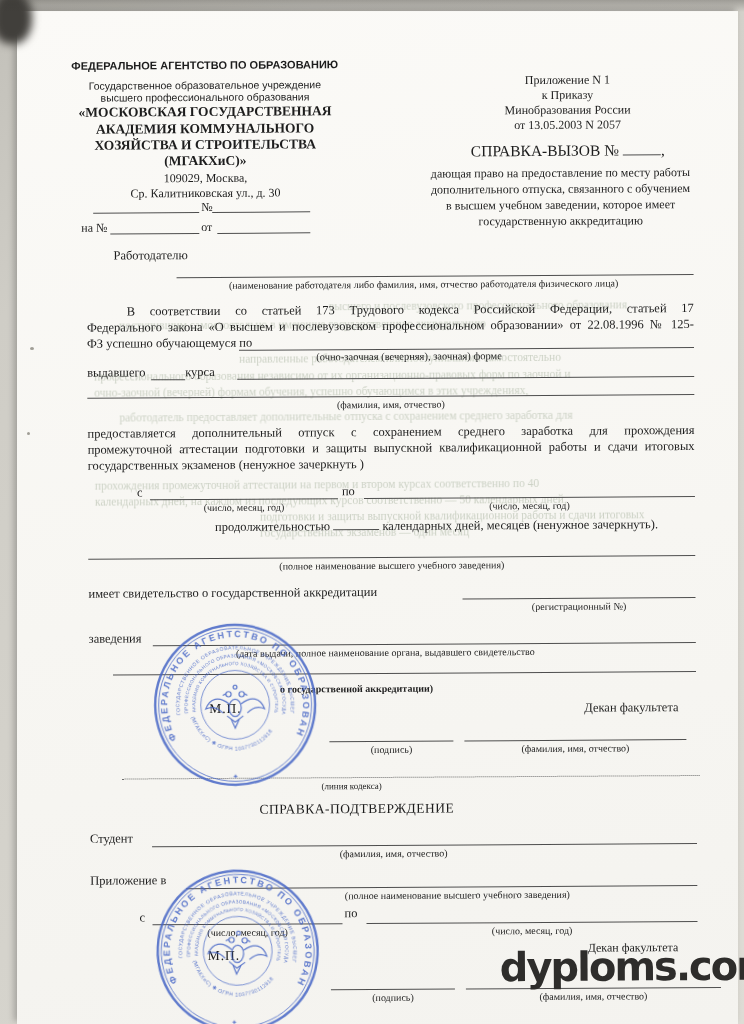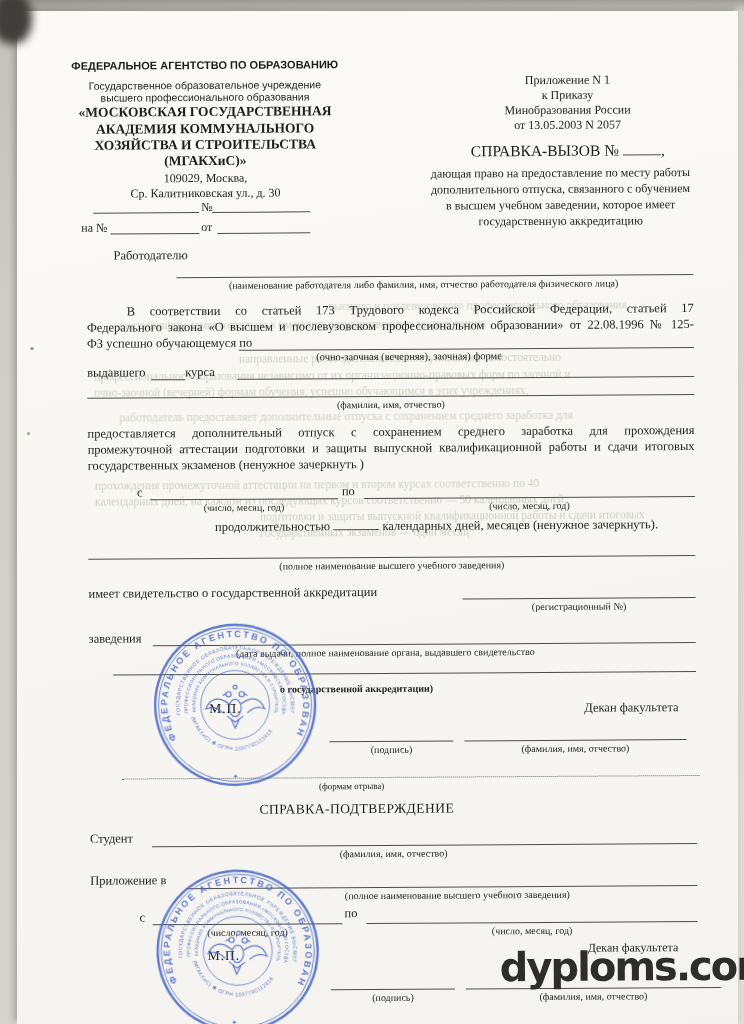--- a/index.html
+++ b/index.html
@@ -132,21 +132,21 @@
     <div class="t cap" style="left:279px;top:683px;font-weight:bold;">о государственной аккредитации)</div>
 
     <div class="t mp" style="left:208px;top:700px;">М.П.</div>
     <div class="t" style="left:583px;top:702px;">Декан факультета</div>
     <div class="ul" style="left:328px;top:740px;width:124px;"></div>
     <div class="t cap c" style="left:328px;top:744px;width:124px;">(подпись)</div>
     <div class="ul" style="left:463px;top:740px;width:222px;"></div>
     <div class="t cap c" style="left:463px;top:744px;width:222px;">(фамилия, имя, отчество)</div>
 
     <div class="dotted" style="left:120px;top:776px;width:578px;"></div>
-    <div class="t cap c" style="left:280px;top:780px;width:140px;font-size:9px;">(формам  отрыва)</div>
+    <div class="t cap c" style="left:280px;top:780px;width:140px;font-size:9px;">(линия  кодекса)</div>
 
     <div class="t c" style="left:180px;top:801px;width:350px;font-size:13.5px;letter-spacing:.5px;">СПРАВКА-ПОДТВЕРЖДЕНИЕ</div>
     <div class="t" style="left:88px;top:830px;text-align:right;">Студент</div>
     <div class="ul" style="left:150px;top:844px;width:545px;"></div>
     <div class="t cap c" style="left:88px;top:848px;width:607px;">(фамилия, имя, отчество)</div>
     <div class="t" style="left:88px;top:872px;">Приложение в</div>
     <div class="ul" style="left:184px;top:886px;width:511px;"></div>
     <div class="t cap c" style="left:255px;top:890px;width:400px;">(полное наименование высшего учебного заведения)</div>
     <div class="t" style="left:137px;top:909px;">с</div>
     <div class="ul" style="left:150px;top:922px;width:190px;"></div>

